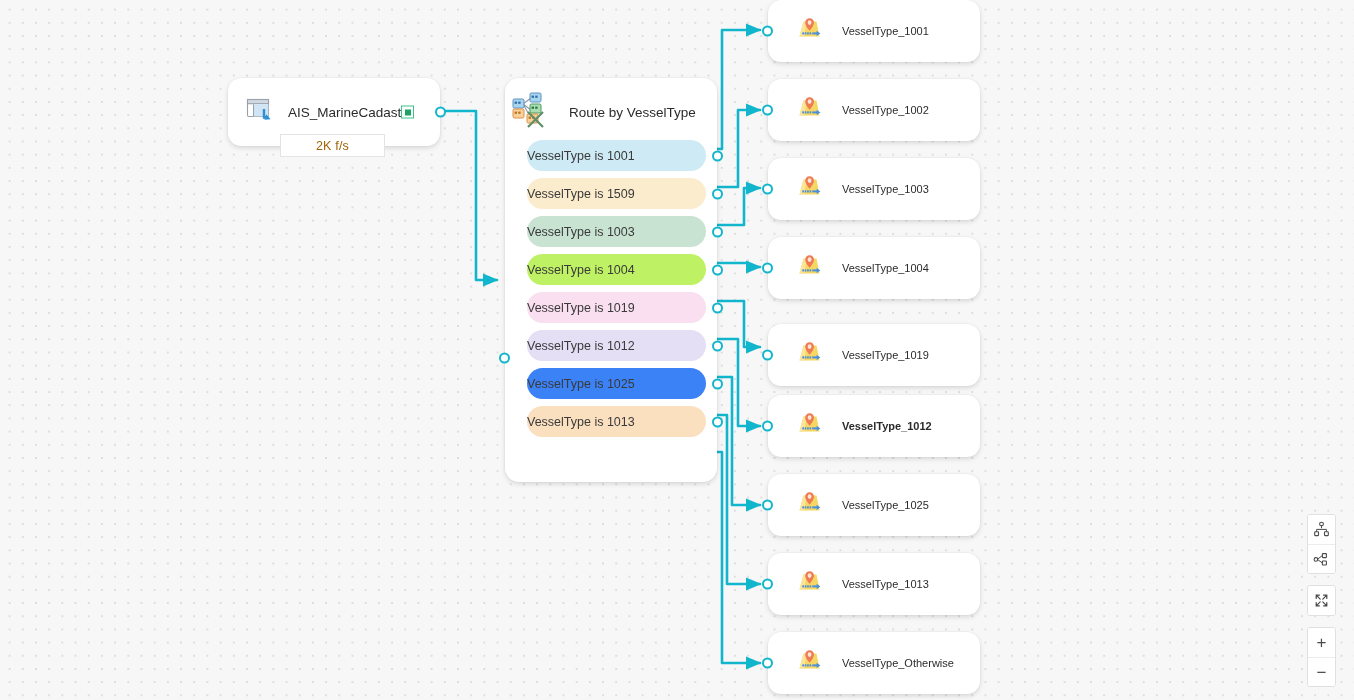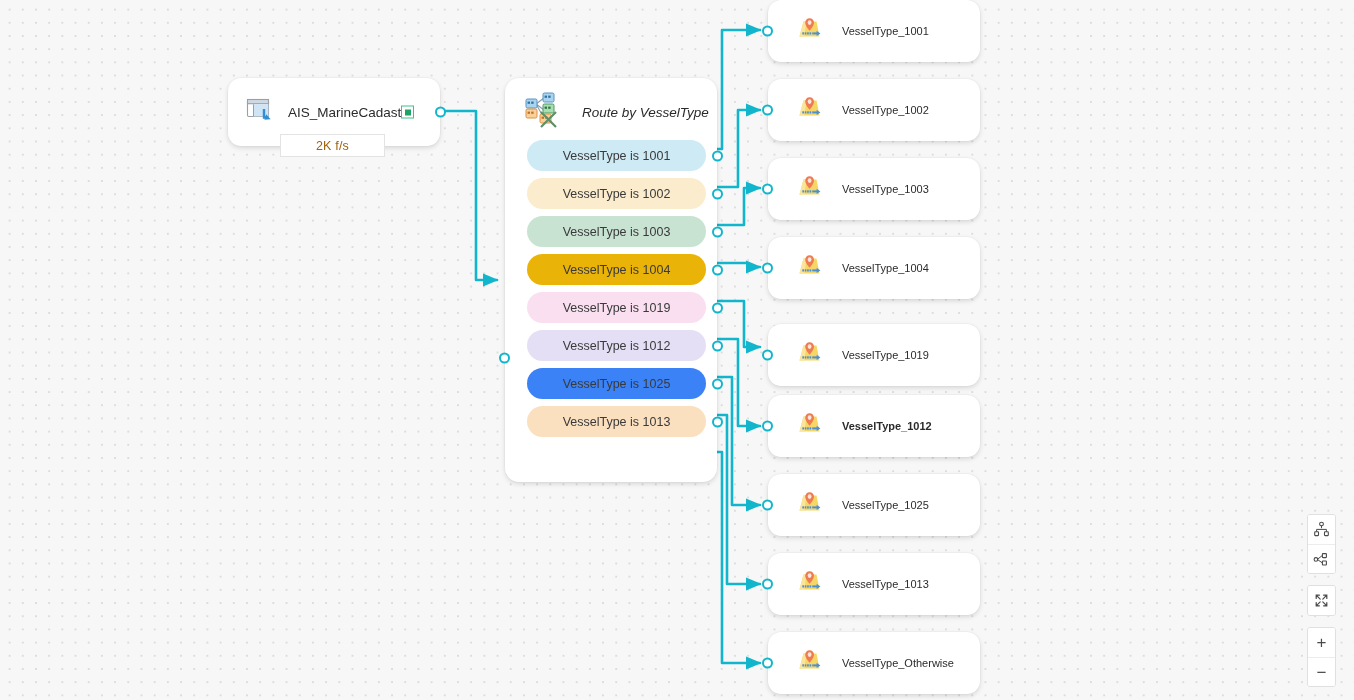--- a/index.html
+++ b/index.html
@@ -87,37 +87,35 @@
   #router-node {
     left: 505px; top: 78px;
     width: 212px; height: 404px;
     border-radius: 14px;
     padding-top: 6px;
   }
   .router-head {
     height: 56px;
     display: flex;
     align-items: center;
-    padding-left: 17px;
-    font-style: italic;
+    padding-left: 4px;
   }
   .router-title {
     font-size: 13.5px;
     color: #2b2b2b;
     margin-left: 22px;
     white-space: nowrap;
   }
   .rule-row {
     position: relative;
     margin: 0 11px 7px 22px;
     height: 31px;
     border-radius: 16px;
     display: flex;
     align-items: center;
-    justify-content: center;
     font-size: 12.5px;
     color: #3a3a3a;
   }
   .rule-row .port {
     position: absolute;
     right: -17px;
     top: 50%;
     transform: translateY(-50%);
   }
 
@@ -269,28 +267,28 @@
       </span>
       <span class="router-title">Route by VesselType</span>
     </div>
 
     <div id="rule-list">
         <div class="rule-row" style="background: rgb(205, 234, 245);">
           <span>VesselType is 1001</span>
           <span class="port"></span>
         </div>
         <div class="rule-row" style="background: rgb(251, 236, 205);">
-          <span>VesselType is 1002</span>
+          <span>VesselType is 1509</span>
           <span class="port"></span>
         </div>
         <div class="rule-row" style="background: rgb(201, 227, 211);">
           <span>VesselType is 1003</span>
           <span class="port"></span>
         </div>
-        <div class="rule-row" style="background: #eab308;">
+        <div class="rule-row" style="background: #bef264;">
           <span>VesselType is 1004</span>
           <span class="port"></span>
         </div>
         <div class="rule-row" style="background: rgb(249, 223, 240);">
           <span>VesselType is 1019</span>
           <span class="port"></span>
         </div>
         <div class="rule-row" style="background: rgb(228, 223, 245);">
           <span>VesselType is 1012</span>
           <span class="port"></span>

